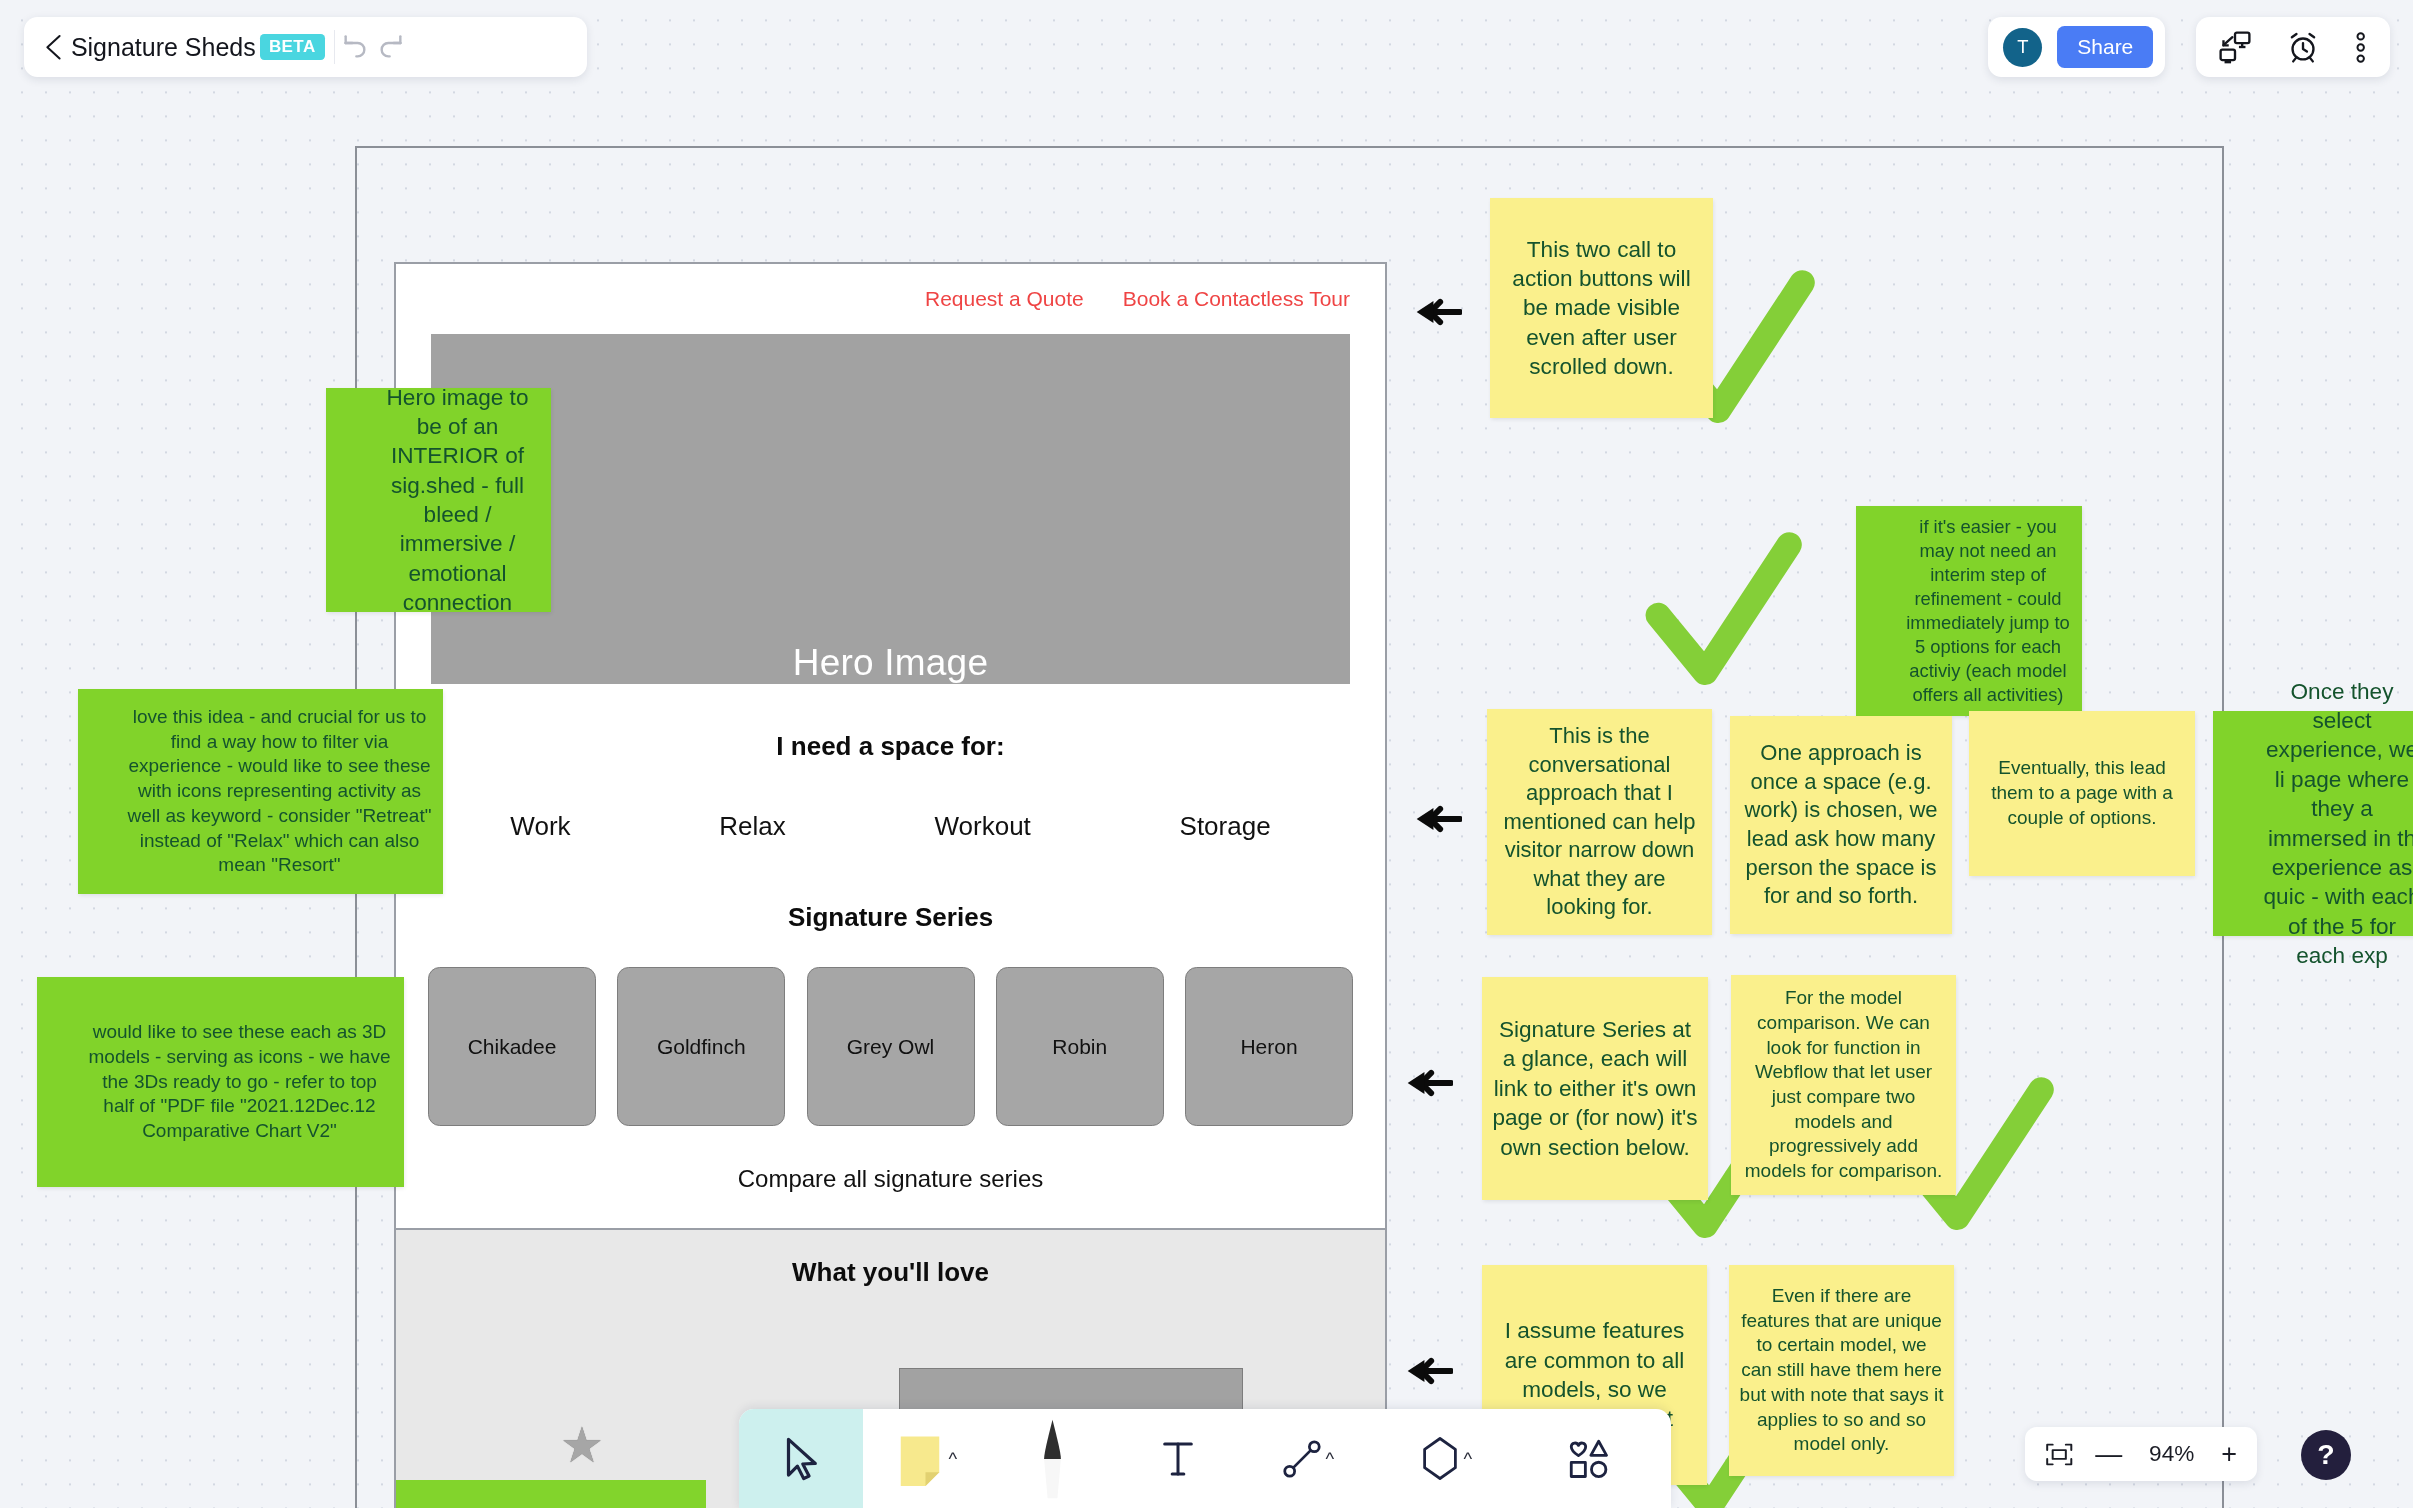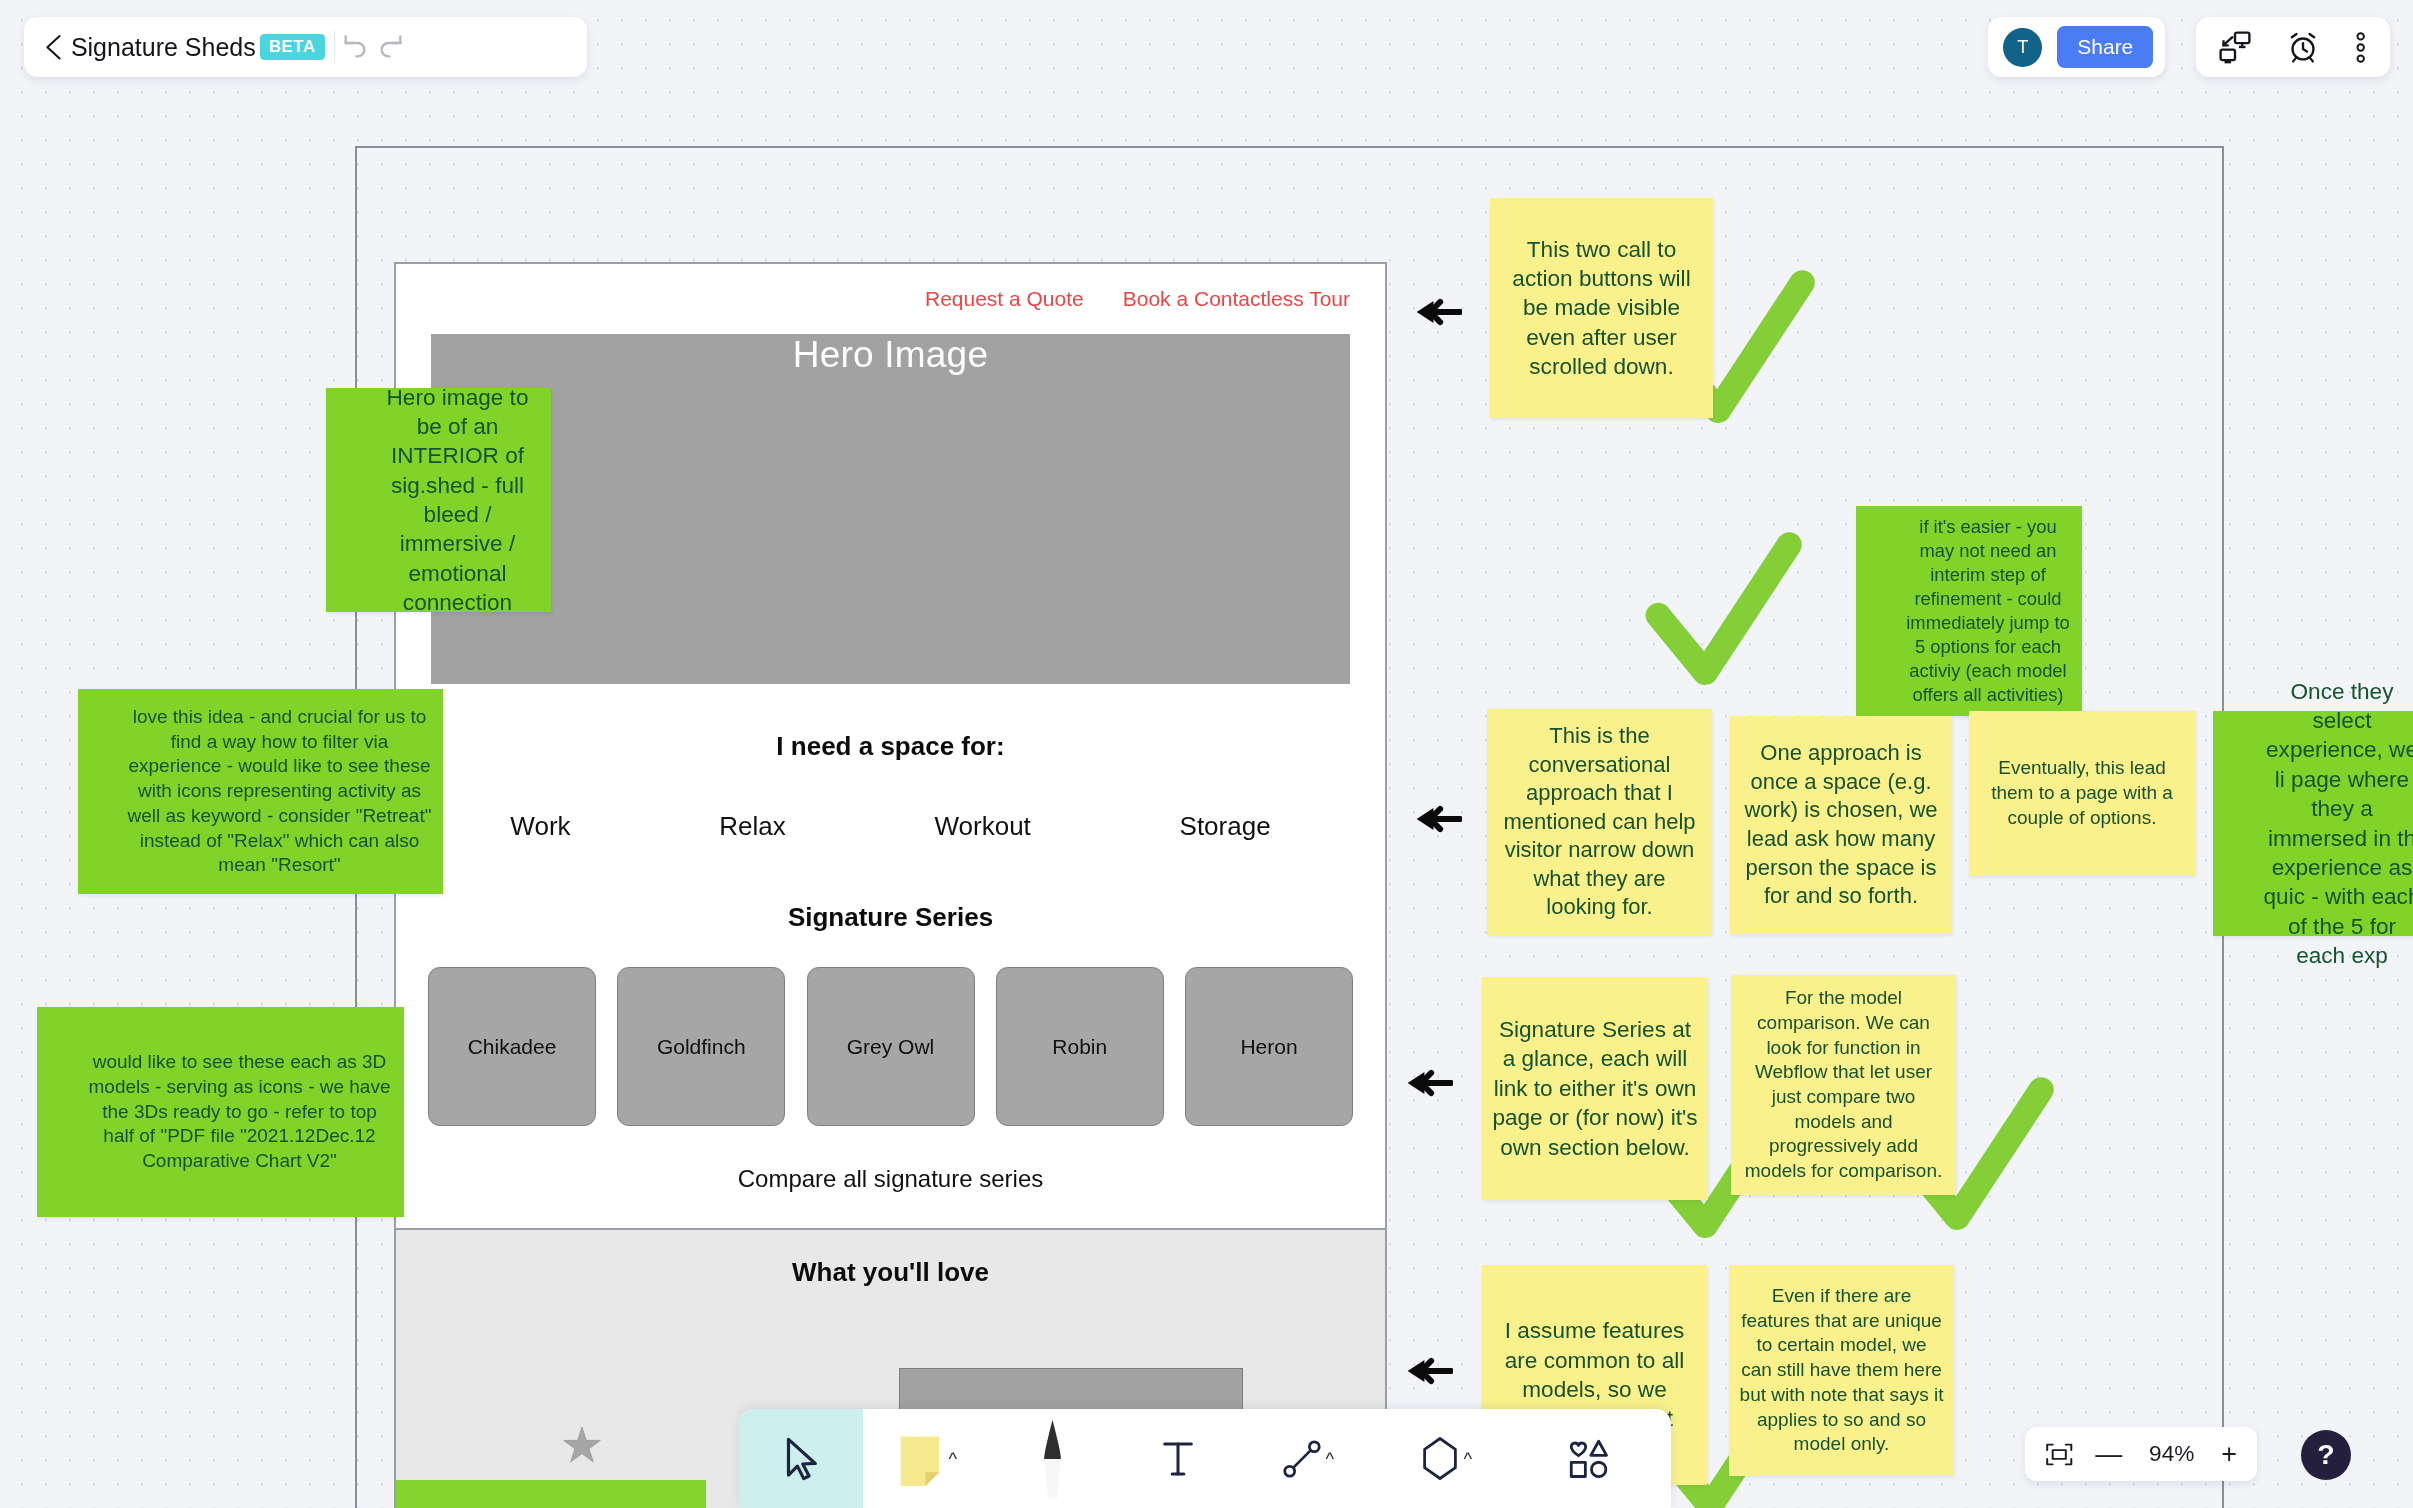--- a/index.html
+++ b/index.html
@@ -37,21 +37,21 @@
   .wf-nav {
     height: 70px;
     display: flex; align-items: center; justify-content: flex-end;
     gap: 39px; padding-right: 35px;
     font-size: 21px; color: #ef4444;
   }
   .wf-hero {
     margin: 0 35px;
     height: 350px;
     background: #a2a2a2;
-    display: flex; align-items: flex-start; justify-content: center;
+    display: flex; align-items: flex-end; justify-content: center;
   }
   .wf-hero-label { color: #fff; font-size: 37px; letter-spacing: 0.2px; }
 
   .wf-h2 {
     text-align: center; font-size: 26px; font-weight: 700; color: #0c0c0c;
   }
   .wf-space-title { margin-top: 47px; }
   .wf-space-row {
     margin-top: 49px;
     display: flex; justify-content: space-around;
@@ -285,21 +285,21 @@
         </svg>
       </div>
       <div class="note yellow" style="left: 1490px; top: 198px; width: 223px; height: 220px; font-size: 22.6px;"><span>This two call to action buttons will be made visible even after user scrolled down.</span></div>
       <div class="note green" style="left: 326px; top: 388px; width: 225px; height: 224px; font-size: 22.6px;"><span>Hero image to be of an INTERIOR of sig.shed - full bleed / immersive / emotional connection</span></div>
       <div class="note green" style="left: 1856px; top: 506px; width: 226px; height: 210px; font-size: 18.4px;"><span>if it's easier - you may not need an interim step of refinement - could immediately jump to 5 options for each activiy (each model offers all activities)</span></div>
       <div class="note green" style="left: 78px; top: 689px; width: 365px; height: 205px; font-size: 19px;"><span>love this idea - and crucial for us to find a way how to filter via experience - would like to see these with icons representing activity as well as keyword - consider "Retreat" instead of "Relax" which can also mean "Resort"</span></div>
       <div class="note yellow" style="left: 1487px; top: 709px; width: 225px; height: 226px; font-size: 22px;"><span>This is the conversational approach that I mentioned can help visitor narrow down what they are looking for.</span></div>
       <div class="note yellow" style="left: 1730px; top: 716px; width: 222px; height: 218px; font-size: 22px;"><span>One approach is once a space (e.g. work) is chosen, we lead ask how many person the space is for and so forth.</span></div>
       <div class="note yellow" style="left: 1969px; top: 711px; width: 226px; height: 165px; font-size: 19px;"><span>Eventually, this lead them to a page with a couple of options.</span></div>
       <div class="note green" style="left: 2213px; top: 711px; width: 220px; height: 225px; font-size: 22.6px;"><span>Once they select experience, we li page where they a immersed in th experience as quic - with each of the 5 for each exp</span></div>
-      <div class="note green" style="left: 37px; top: 977px; width: 367px; height: 210px; font-size: 19px; margin-top: 30px;"><span>would like to see these each as 3D models - serving as icons - we have the 3Ds ready to go - refer to top half of "PDF file "2021.12Dec.12 Comparative Chart V2"</span></div>
+      <div class="note green" style="left: 37px; top: 977px; width: 367px; height: 210px; font-size: 19px;"><span>would like to see these each as 3D models - serving as icons - we have the 3Ds ready to go - refer to top half of "PDF file "2021.12Dec.12 Comparative Chart V2"</span></div>
       <div class="note yellow" style="left: 1482px; top: 977px; width: 226px; height: 223px; font-size: 22.6px;"><span>Signature Series at a glance, each will link to either it's own page or (for now) it's own section below.</span></div>
       <div class="note yellow" style="left: 1731px; top: 975px; width: 225px; height: 220px; font-size: 19px;"><span>For the model comparison. We can look for function in Webflow that let user just compare two models and progressively add models for comparison.</span></div>
       <div class="note yellow" style="left: 1482px; top: 1265px; width: 225px; height: 220px; font-size: 22.6px;"><span>I assume features are common to all models, so we should highlight</span></div>
       <div class="note yellow" style="left: 1729px; top: 1265px; width: 225px; height: 211px; font-size: 19px;"><span>Even if there are features that are unique to certain model, we can still have them here but with note that says it applies to so and so model only.</span></div>
     </div>
 
   <div class="titlebar">
     <span class="back-icon">
       <svg viewBox="0 0 24 28" width="25" height="28.5" fill="none" stroke="#14161d" stroke-width="2" stroke-linecap="round" stroke-linejoin="round">
         <polyline points="17,3 5,14 17,25"></polyline>

